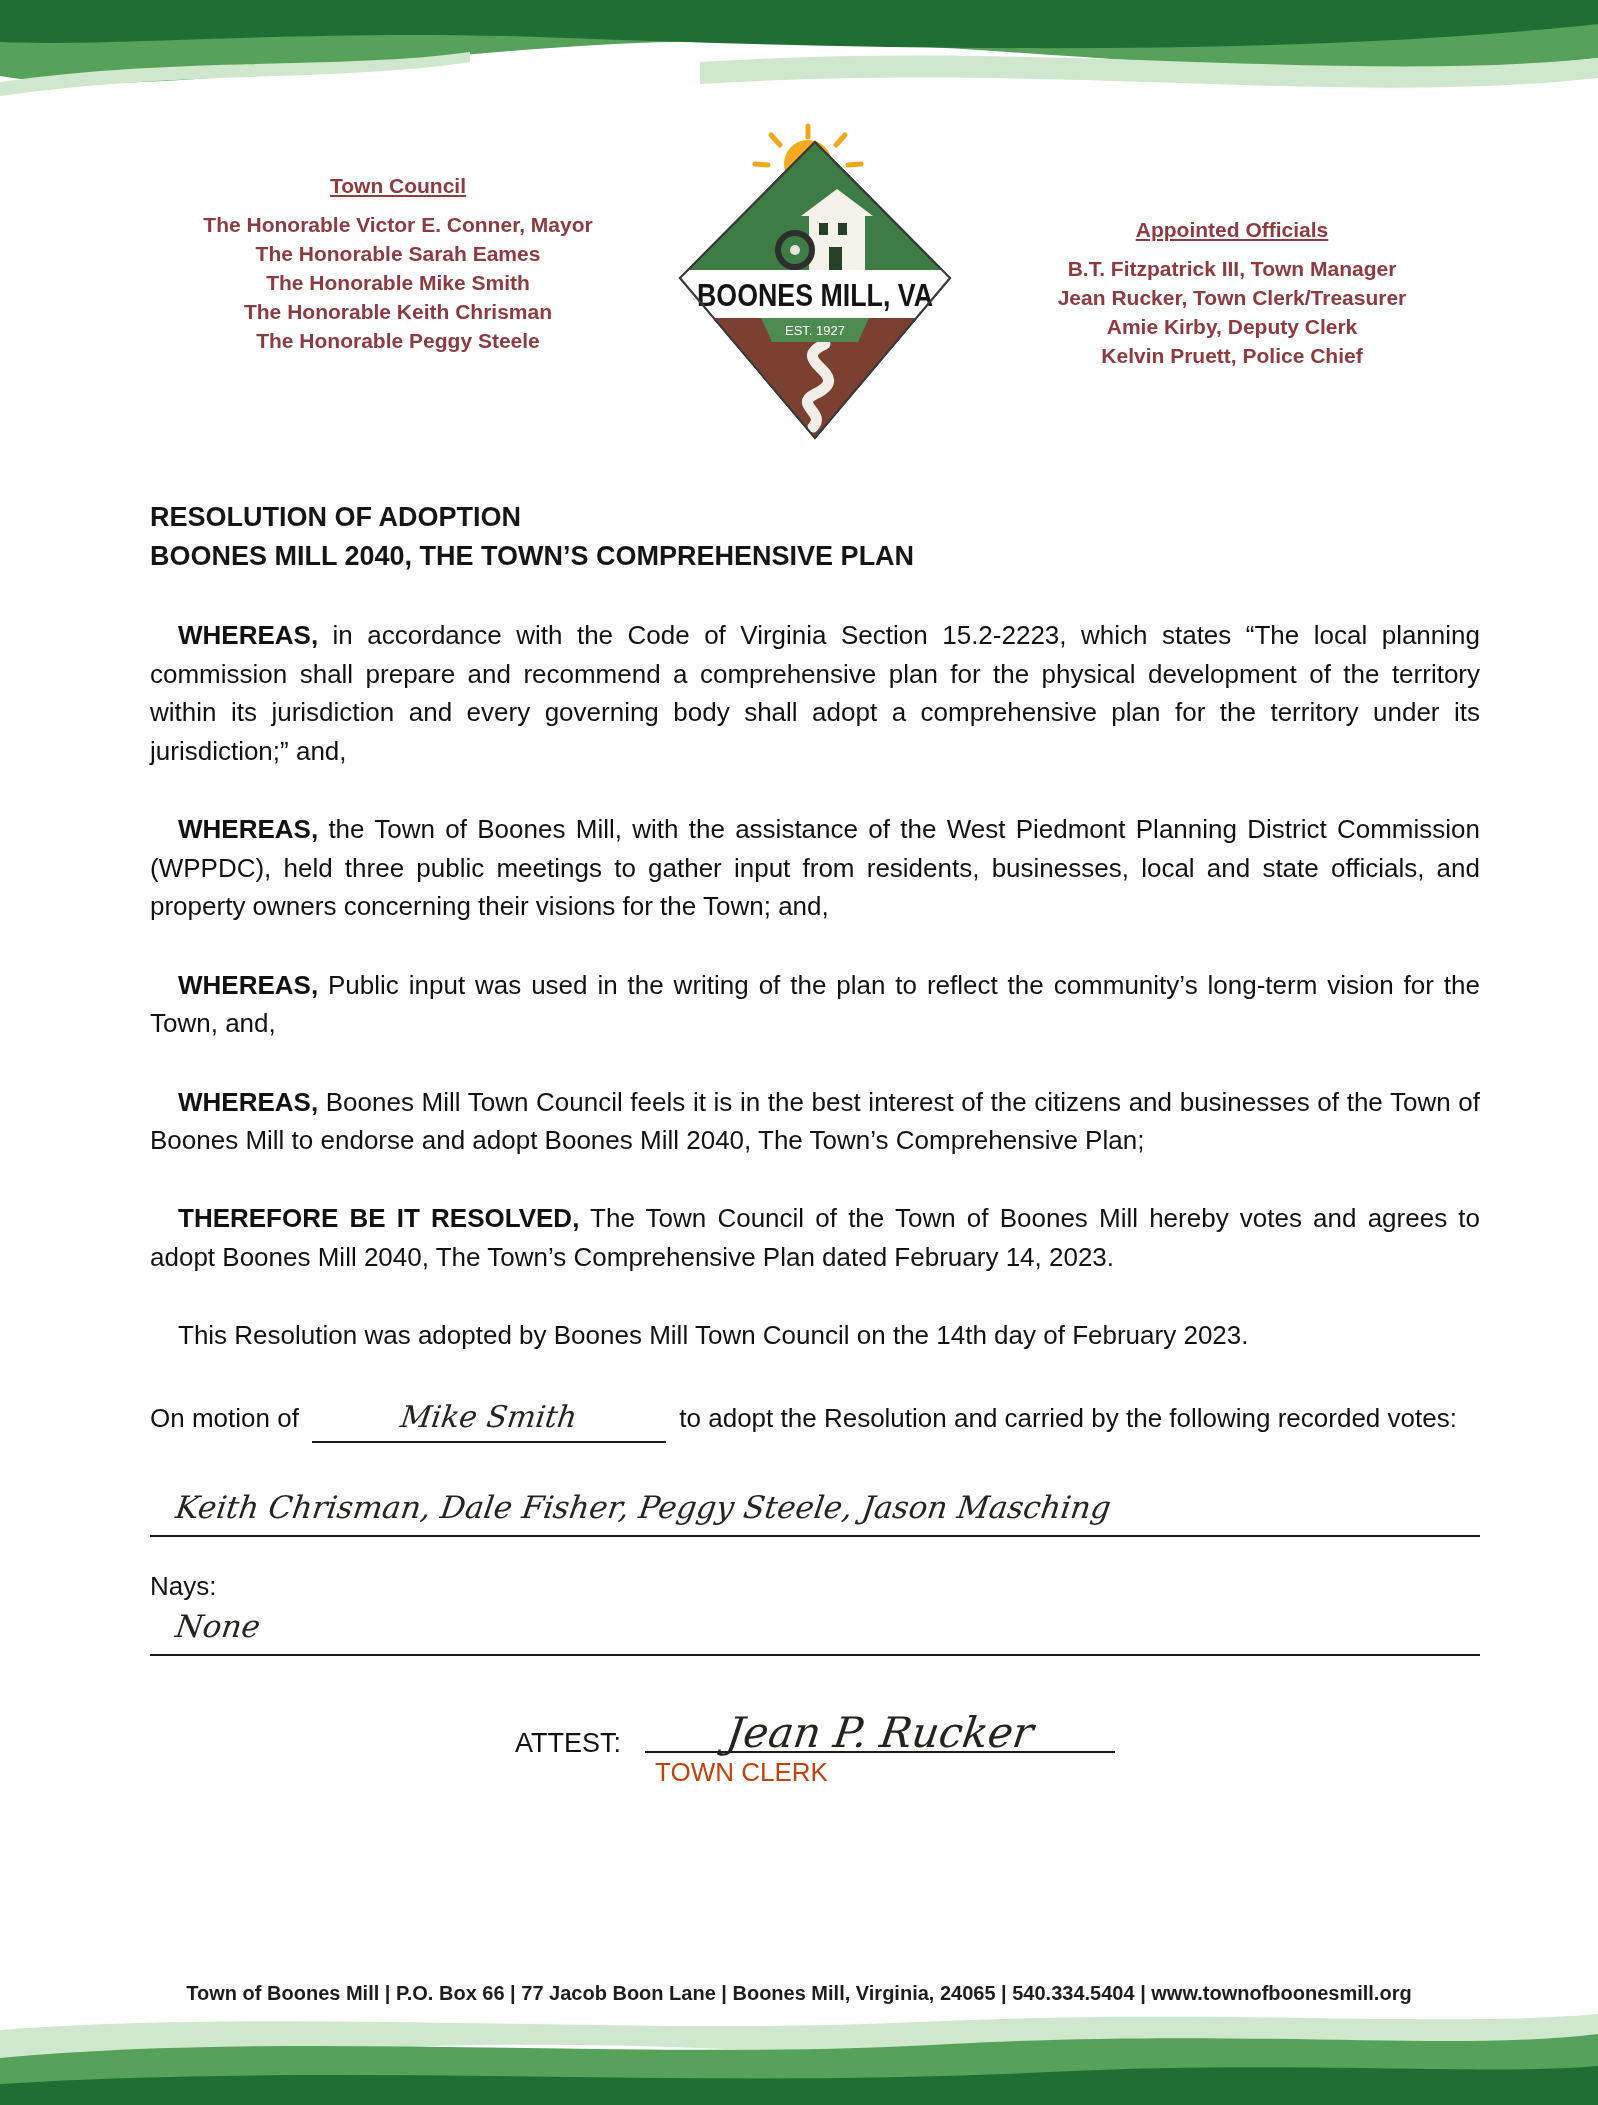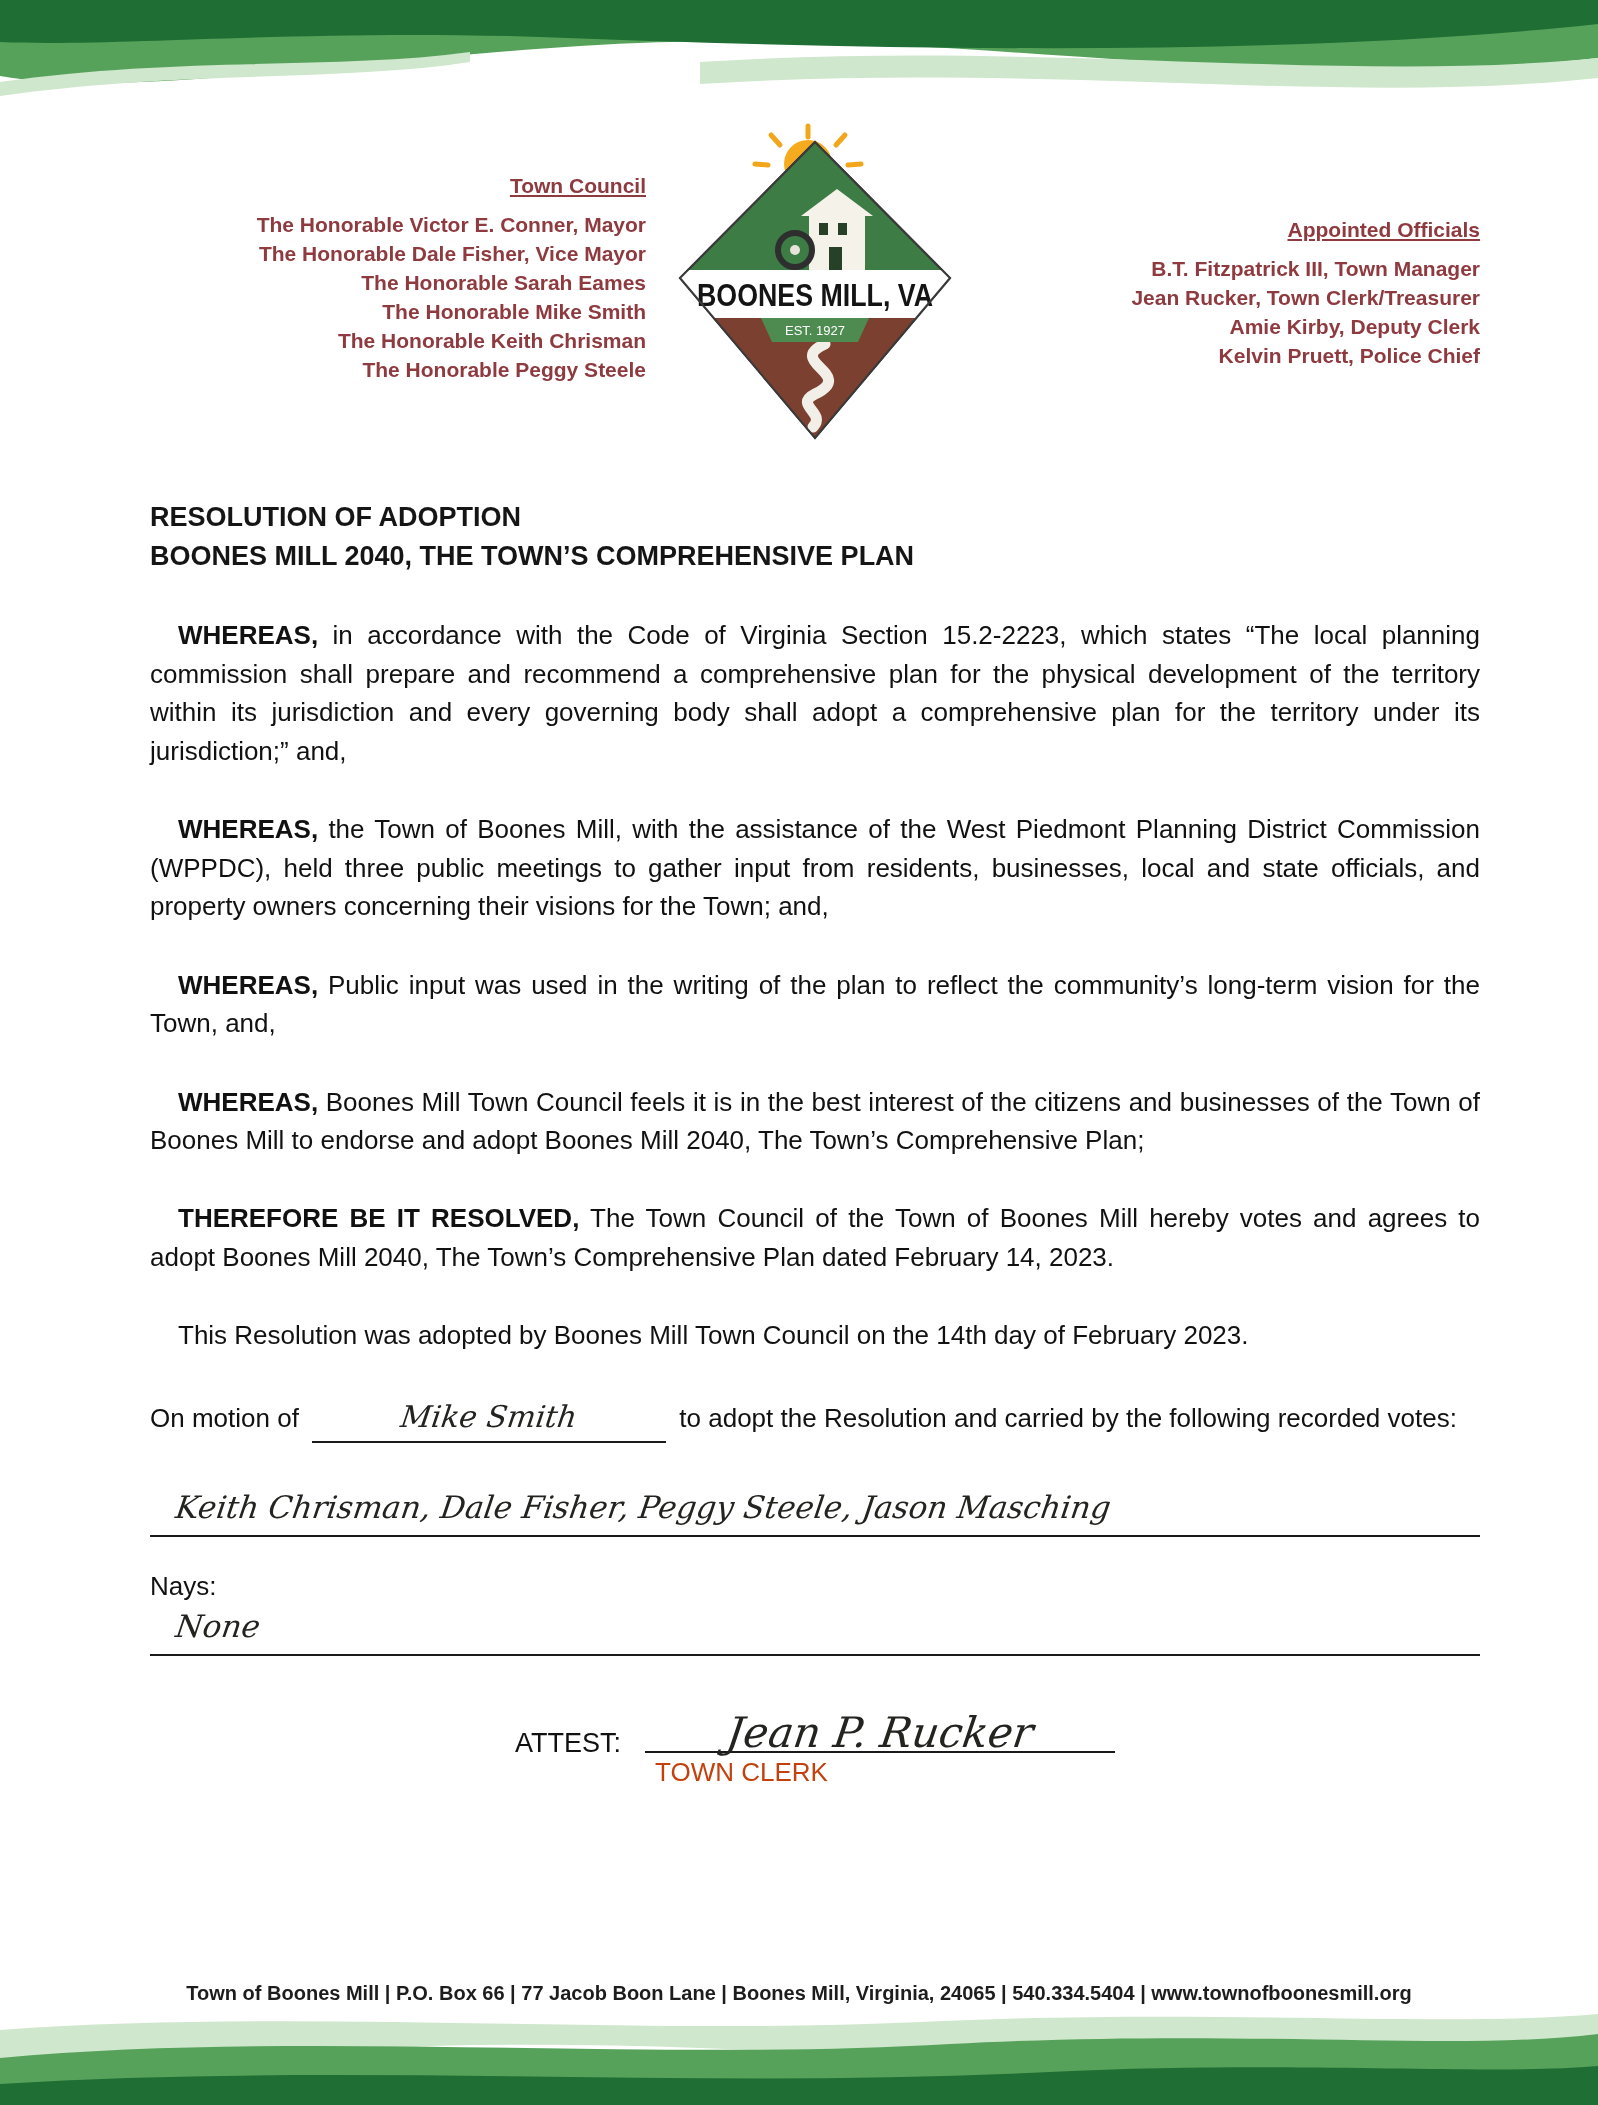--- a/index.html
+++ b/index.html
@@ -18,21 +18,21 @@
   .content { position:absolute; top:120px; left:150px; width:1330px; }
 
   
   .header-grid {
     display:grid;
     grid-template-columns:1fr 310px 1fr;
     column-gap:14px;
     align-items:start;
   }
   .officials-col {
-    text-align:right;
+    text-align:center;
     color:#8e3a3f;
     font-weight:bold;
     font-size:21px;
     line-height:1.38;
   }
   .officials-col.left  { padding-top:52px; }
   .officials-col.right { padding-top:96px; }
   .officials-title { text-decoration:underline; margin-bottom:10px; }
   .logo { width:300px; height:330px; margin:0 auto; display:block; }
   .logo text { font-family:"Liberation Sans", sans-serif; }
@@ -126,21 +126,20 @@
   </svg>
 
   <div class="content">
 
     <div class="header-grid">
 
       <div class="officials-col left">
         <div class="officials-title">Town Council</div>
         <div>
             <div class="member-line">The Honorable Victor E. Conner, Mayor</div>
-            <div class="member-line">The Honorable Dale Fisher, Vice Mayor</div>
             <div class="member-line">The Honorable Sarah Eames</div>
             <div class="member-line">The Honorable Mike Smith</div>
             <div class="member-line">The Honorable Keith Chrisman</div>
             <div class="member-line">The Honorable Peggy Steele</div>
           </div>
       </div>
 
       <svg class="logo" viewBox="0 0 300 330">
         <g>
           <g stroke="#f2a71b" stroke-width="5" stroke-linecap="round">

